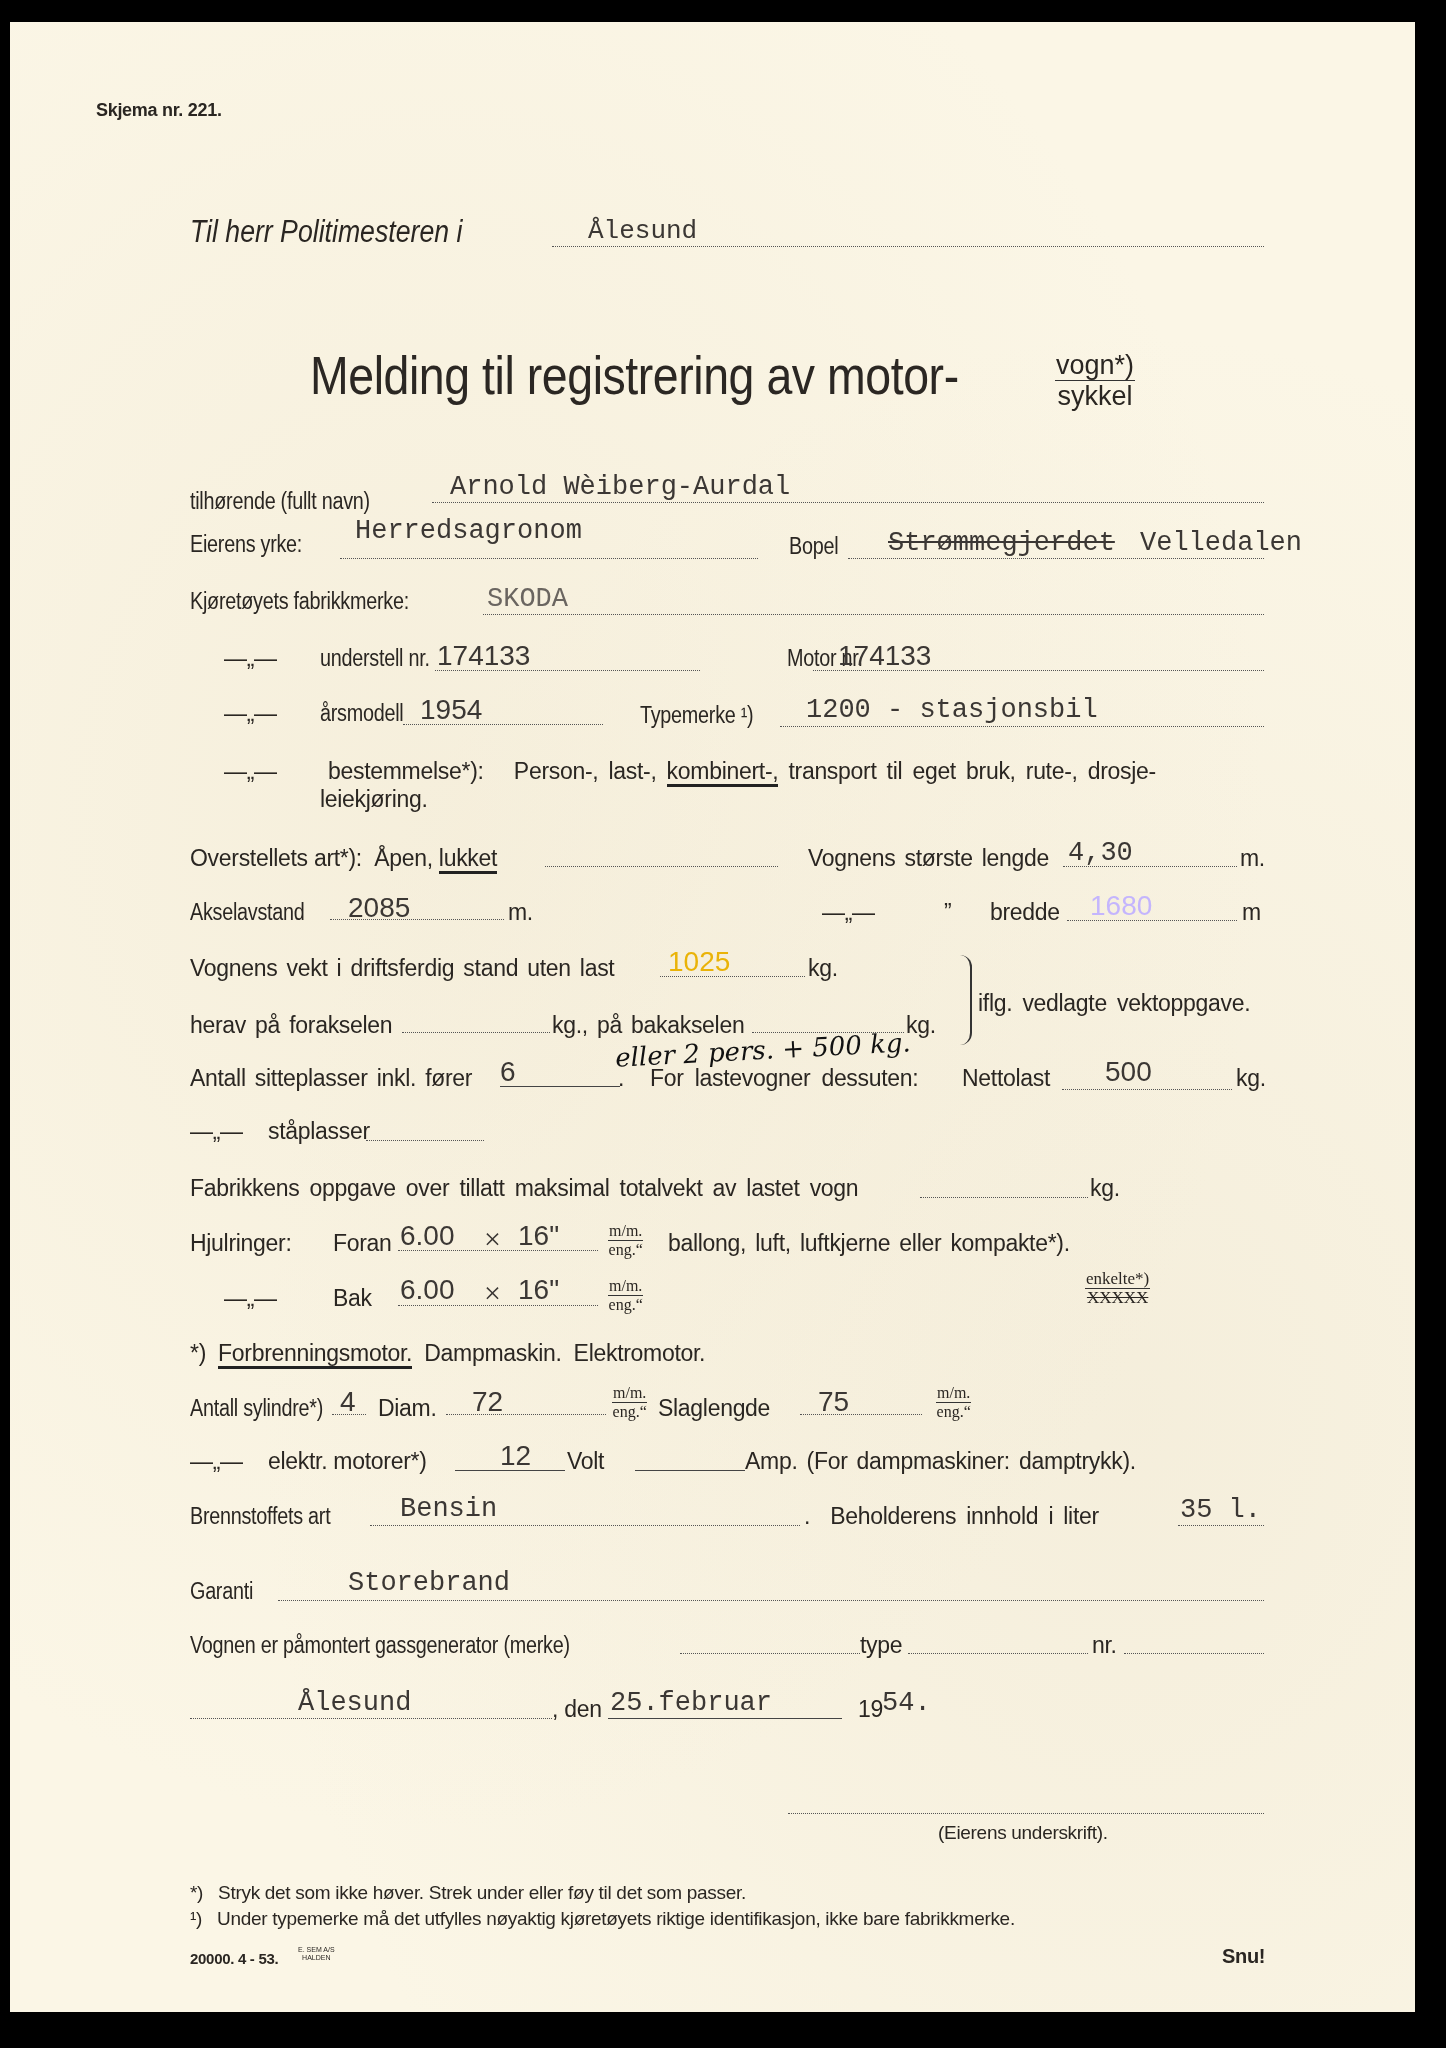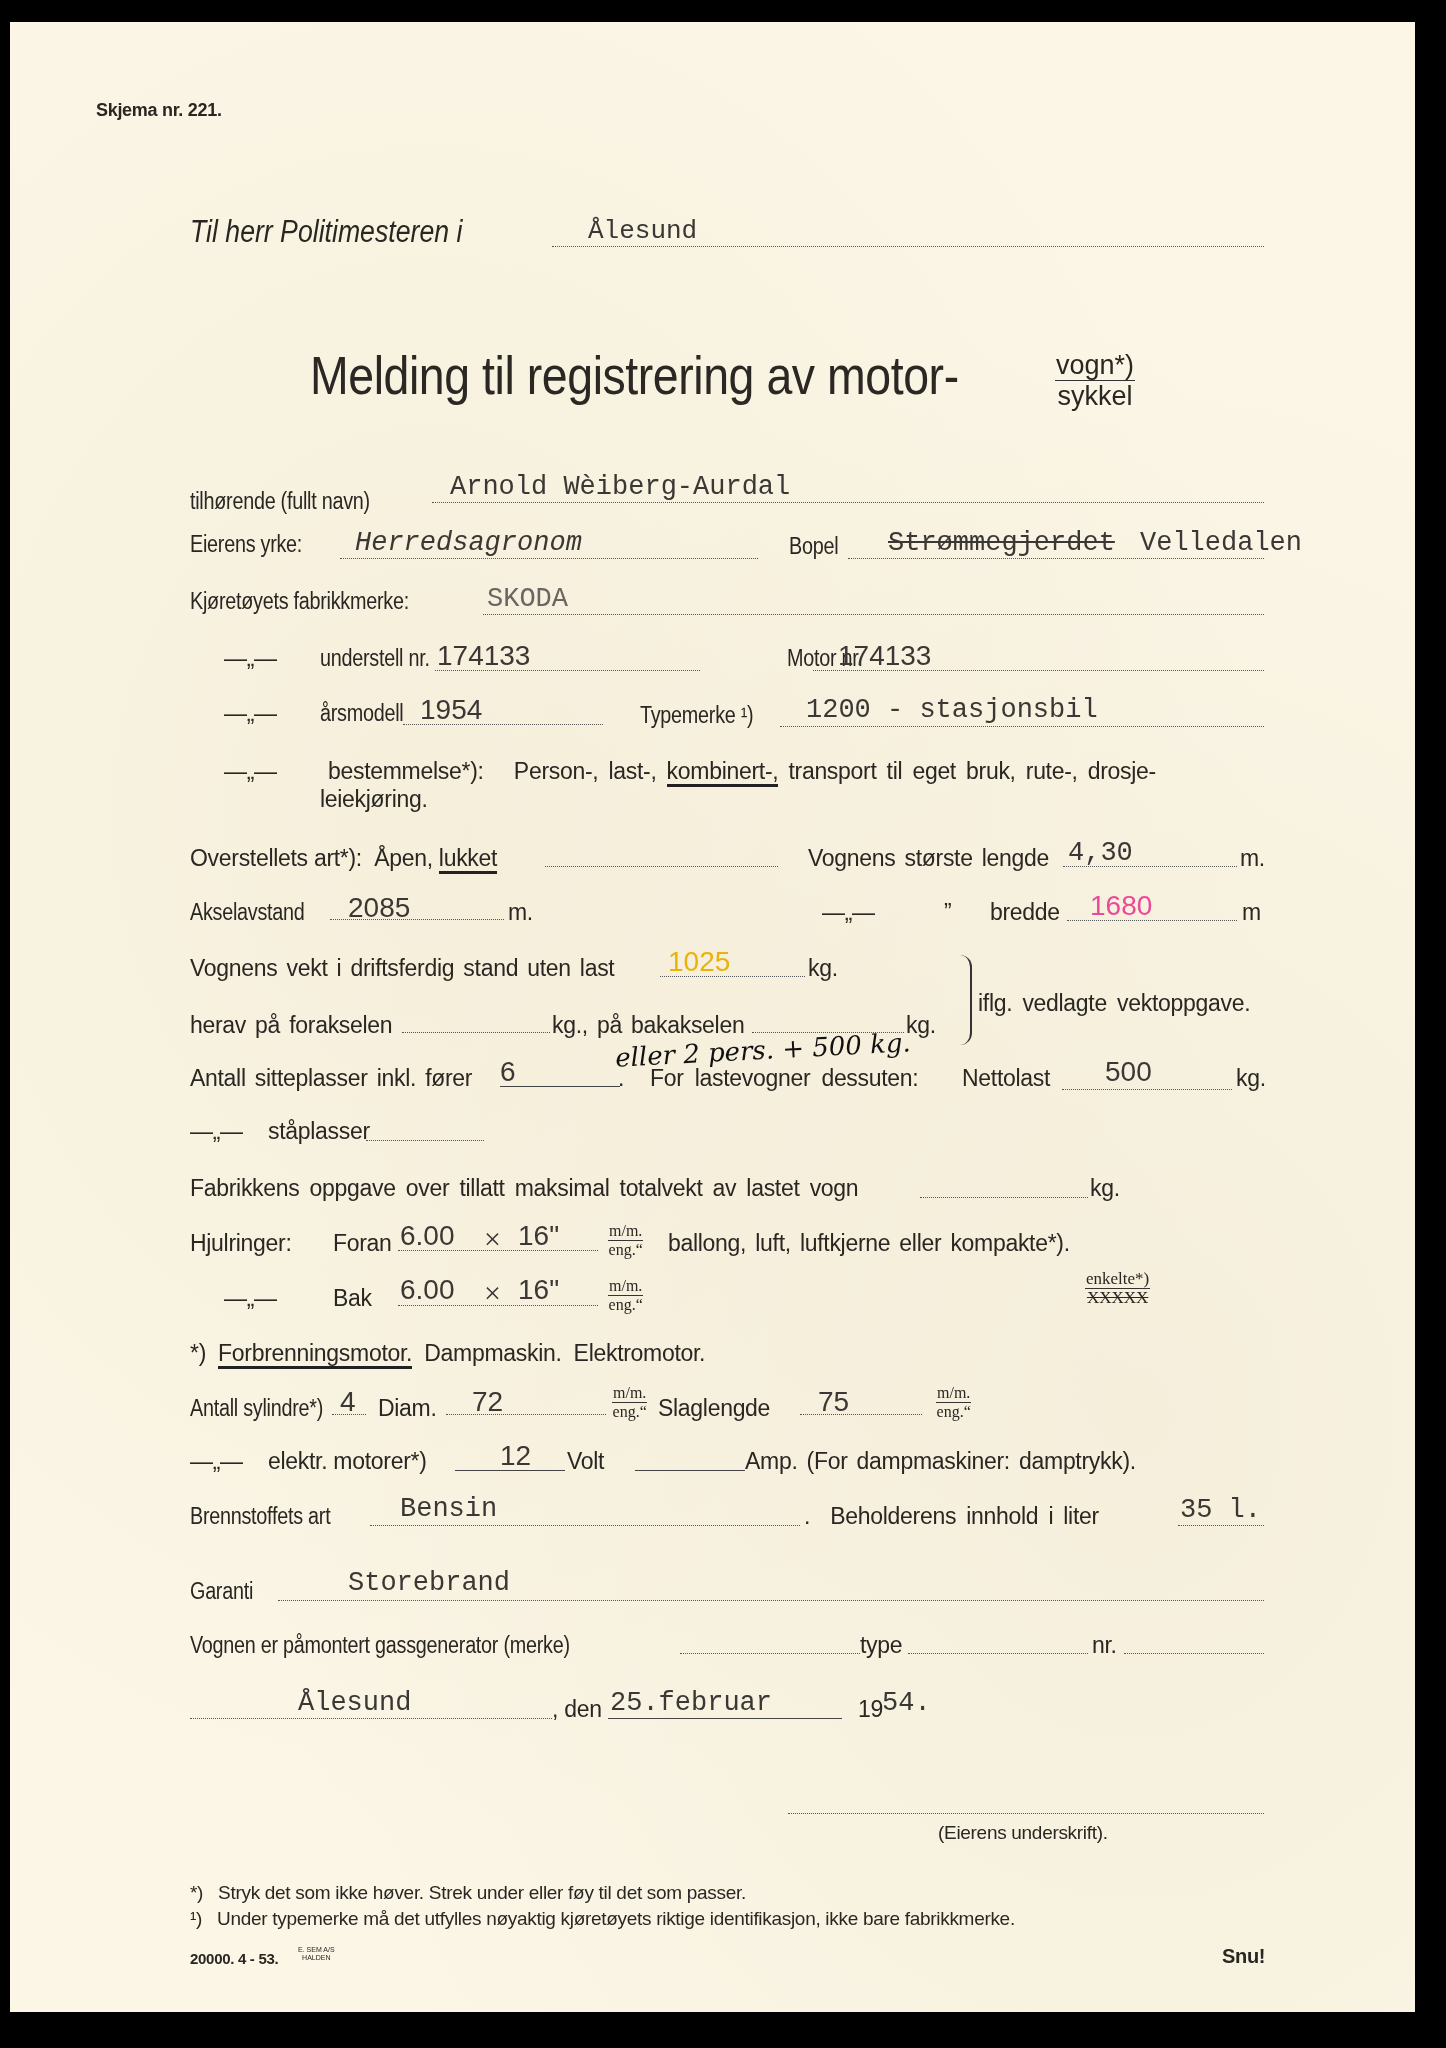--- a/index.html
+++ b/index.html
@@ -33,21 +33,21 @@
 <div class="frac" style="left:1055px;top:350px;font-size:27px;line-height:30px;font-family:'Liberation Sans',sans-serif;">
   <span class="top">vogn*)</span>
   <span>sykkel</span>
 </div>
 
 <div class="abs pr" style="left:190px;top:488px;"><span class="cond">tilhørende (fullt navn)</span></div>
 <div class="abs tw" style="left:450px;top:472px;">Arnold Wèiberg-Aurdal</div>
 <div class="dots" style="left:432px;top:502px;width:832px;"></div>
 
 <div class="abs pr" style="left:190px;top:531px;"><span class="cond">Eierens yrke:</span></div>
-<div class="abs tw" style="left:355px;top:528px;font-style:italic;">Herredsagronom</div>
+<div class="abs tw" style="left:355px;top:516px;">Herredsagronom</div>
 <div class="dots" style="left:340px;top:558px;width:418px;"></div>
 <div class="abs pr" style="left:777px;top:533px;margin-left:12px;"><span class="cond">Bopel</span></div>
 <div class="abs tw" style="left:888px;top:528px;text-decoration:line-through;">Strømmegjerdet</div>
 <div class="abs tw" style="left:1140px;top:528px;">Velledalen</div>
 <div class="dots" style="left:848px;top:558px;width:416px;"></div>
 
 <div class="abs pr" style="left:190px;top:588px;"><span class="cond">Kjøretøyets fabrikkmerke:</span></div>
 <div class="abs tw" style="left:487px;top:584px;color:#6a6560;">SKODA</div>
 <div class="dots" style="left:483px;top:614px;width:781px;"></div>
 
@@ -85,21 +85,21 @@
 <div class="dots" style="left:1063px;top:866px;width:174px;"></div>
 <div class="abs pr" style="left:1240px;top:845px;">m.</div>
 
 <div class="abs pr" style="left:190px;top:899px;"><span class="cond">Akselavstand</span></div>
 <div class="abs" style="left:348px;top:892px;font-family:'Liberation Sans',sans-serif;font-size:28px;color:#3b3734;">2085</div>
 <div class="dots" style="left:330px;top:919px;width:174px;"></div>
 <div class="abs pr" style="left:508px;top:899px;">m.</div>
 <div class="abs pr" style="left:822px;top:899px;">—„—</div>
 <div class="abs pr" style="left:944px;top:899px;">”</div>
 <div class="abs pr" style="left:990px;top:899px;">bredde</div>
-<div class="abs" style="left:1090px;top:890px;font-family:'Liberation Sans',sans-serif;font-size:28px;color:#ec4899;">1680</div>
+<div class="abs" style="left:1090px;top:890px;font-family:'Liberation Sans',sans-serif;font-size:28px;color:#c4b5fd;">1680</div>
 <div class="dots" style="left:1067px;top:920px;width:170px;"></div>
 <div class="abs pr" style="left:1242px;top:899px;">m</div>
 
 <div class="abs pr" style="left:190px;top:955px;word-spacing:3px;">Vognens vekt i driftsferdig stand uten last</div>
 <div class="abs" style="left:668px;top:946px;font-family:'Liberation Sans',sans-serif;font-size:28px;color:#eab308;">1025</div>
 <div class="dots" style="left:660px;top:976px;width:145px;"></div>
 <div class="abs pr" style="left:808px;top:955px;">kg.</div>
 
 <div class="abs pr" style="left:190px;top:1012px;word-spacing:3px;">herav på forakselen</div>
 <div class="dots" style="left:402px;top:1032px;width:148px;"></div>

